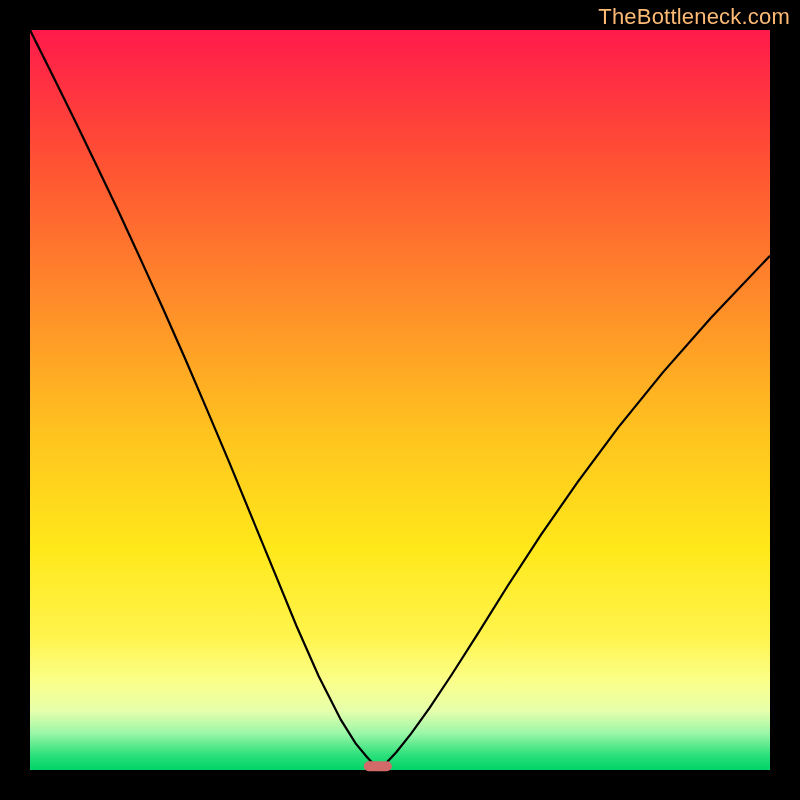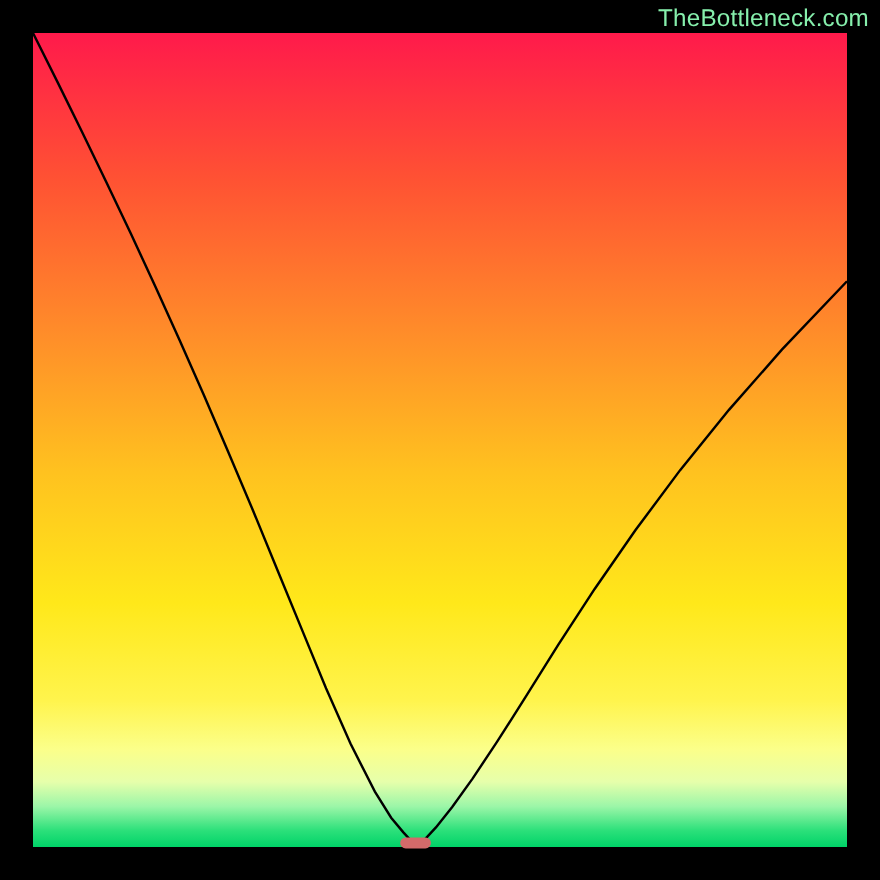--- a/index.html
+++ b/index.html
@@ -52,21 +52,21 @@
     stroke-width: 2.2;
   }
   .marker {
     fill: #d36a6a;
     stroke: none;
   }
   .watermark {
     position: absolute;
     top: 4px;
     right: 10px;
-    color: #86efac;
+    color: #fdba74;
     font-size: 22px;
     letter-spacing: 0.2px;
     user-select: none;
   }
 </style>
 </head>
 <body>
 
 <div class="frame">
 

